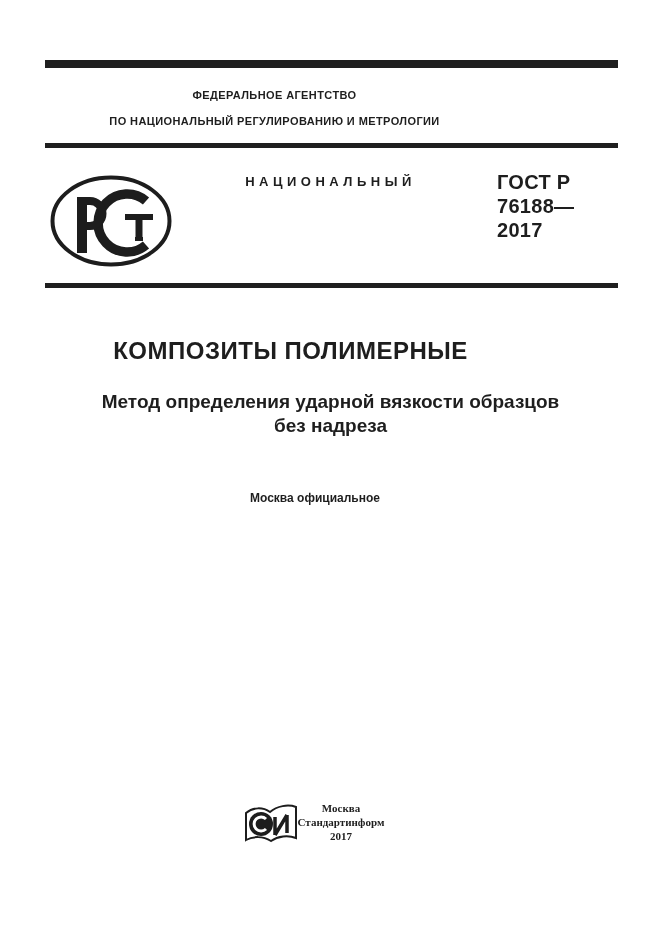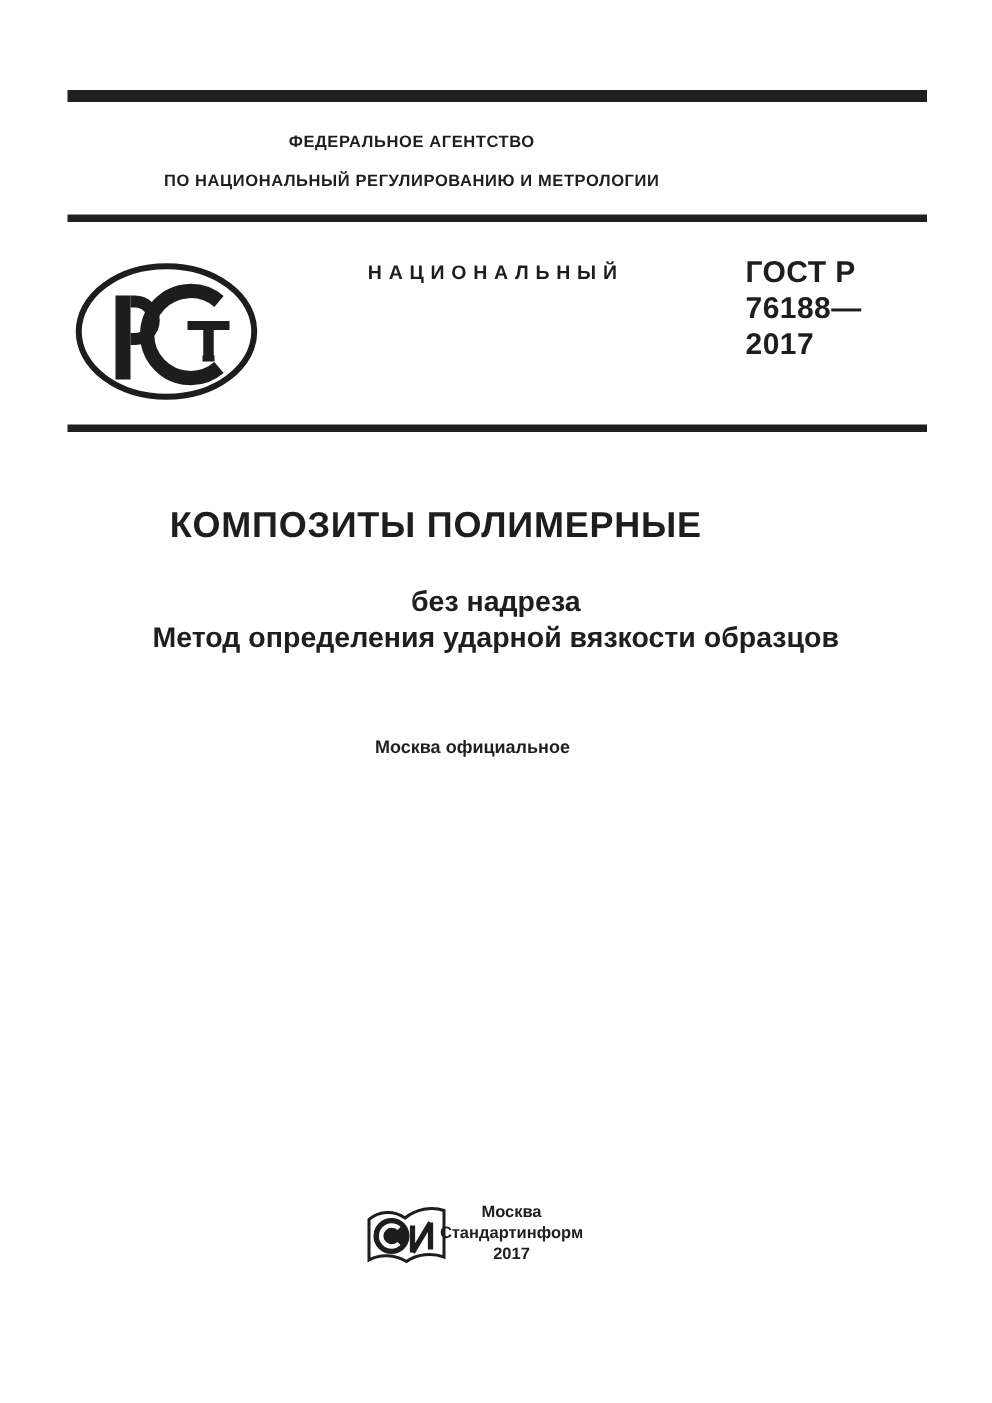--- a/index.html
+++ b/index.html
@@ -27,21 +27,21 @@
 
   .gost-code{left:497px;top:170px;font-size:20px;font-weight:bold;line-height:24px;letter-spacing:0.3px;}
 
   .title{top:337px;left:0;width:581px;text-align:center;font-size:24px;font-weight:bold;letter-spacing:0.5px;}
   .subtitle{top:390px;left:0;width:661px;text-align:center;font-size:19px;font-weight:bold;line-height:23.5px;}
 
   .edition{top:491px;left:0;width:630px;text-align:center;font-size:12px;font-weight:bold;}
 
   .imprint-logo{left:244px;top:804px;width:54px;height:44px;}
   .imprint-text{left:276px;top:801px;width:130px;text-align:center;
-    font-size:11px;font-weight:bold;line-height:14px;}
+    font-size:11px;font-weight:bold;line-height:14px;font-family:Liberation Serif, serif;}
 </style>
 </head>
 <body>
 
 <div class="page">
 
   <div class="bar bar-top"></div>
 
   <div class="abs agency agency-1">ФЕДЕРАЛЬНОЕ АГЕНТСТВО</div>
   <div class="abs agency agency-2">ПО НАЦИОНАЛЬНЫЙ РЕГУЛИРОВАНИЮ И МЕТРОЛОГИИ</div>
@@ -68,22 +68,22 @@
     <div>ГОСТ Р</div>
     <div>76188—</div>
     <div>2017</div>
   </div>
 
   <div class="bar bar-bottom"></div>
 
   <div class="abs title">КОМПОЗИТЫ ПОЛИМЕРНЫЕ</div>
 
   <div class="abs subtitle">
+    <div>Метод определения ударной вязкости образцов</div>
     <div>без надреза</div>
-    <div>Метод определения ударной вязкости образцов</div>
   </div>
 
   <div class="abs edition">Москва официальное</div>
 
   <div class="abs imprint-logo">
     <svg width="54" height="44" viewBox="0 0 54 44" xmlns="http://www.w3.org/2000/svg">
       <path d="M2 9 C9 3 19 3 26 8 C33 2 44 0 52 3 L52 34 C44 31 34 32 27 37 C19 32 9 32 2 36 Z" fill="#ffffff" stroke="#1d1d1d" stroke-width="2"></path>
       <circle cx="17" cy="20" r="12" fill="#1d1d1d"></circle>
       <path d="M22 15 A7 7 0 1 0 22 25" fill="none" stroke="#ffffff" stroke-width="3"></path>
       <path d="M31 13 V31 M43 11 V29 M31 31 L43 11" fill="none" stroke="#1d1d1d" stroke-width="3.5"></path>

